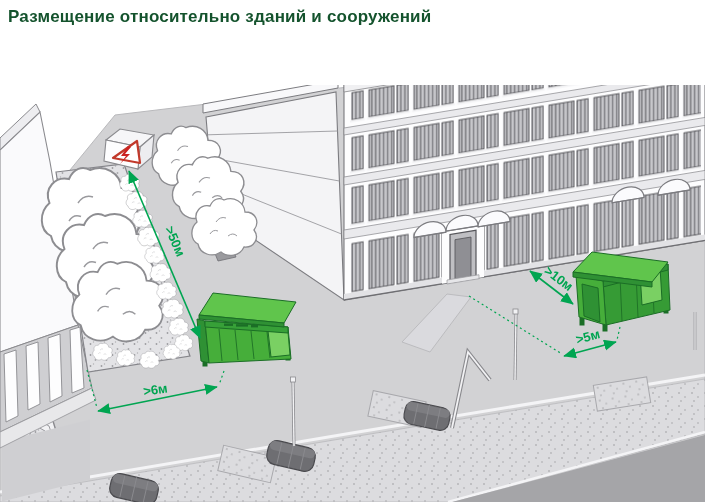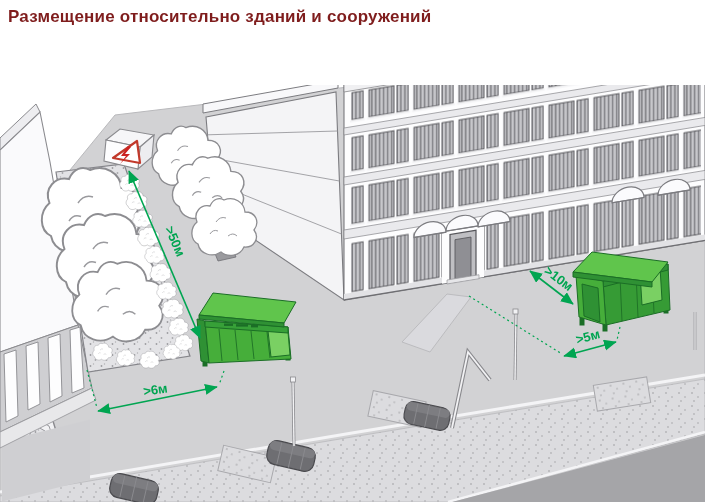--- a/index.html
+++ b/index.html
@@ -1,18 +1,18 @@
 <!DOCTYPE html>
 <html><head>
 <meta charset="utf-8">
 <style>
   html,body{margin:0;padding:0;background:#ffffff;}
   .canvas{position:relative;width:705px;height:502px;background:#ffffff;overflow:hidden;
           font-family:"Liberation Sans",sans-serif;}
-  .title{position:absolute;left:8px;top:7px;font-size:17px;font-weight:bold;color:#7f1d1d;
+  .title{position:absolute;left:8px;top:7px;font-size:17px;font-weight:bold;color:#14532d;
          letter-spacing:.2px;}
   svg{position:absolute;left:0;top:0;}
   svg text{font-family:"Liberation Sans",sans-serif;font-weight:bold;fill:#00a551;font-size:13px;}
   .dim{stroke:#00a551;stroke-width:1.6;fill:none;}
   .dimdot{stroke:#00a551;stroke-width:1.2;fill:none;stroke-dasharray:2 3;}
 </style>
 </head>
 <body>
 
 <div class="canvas">

